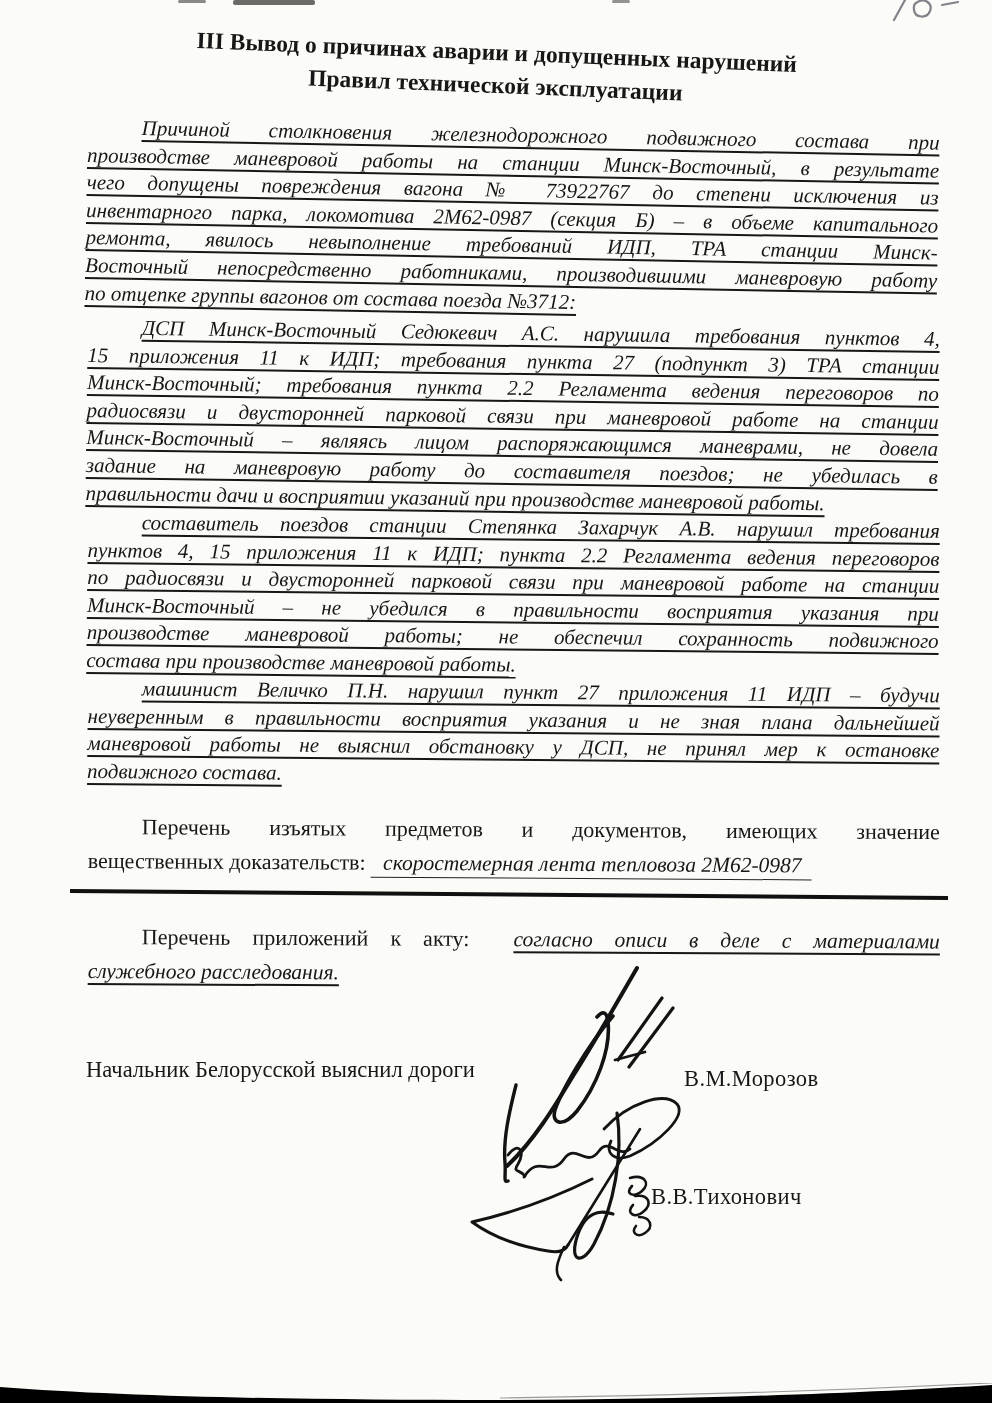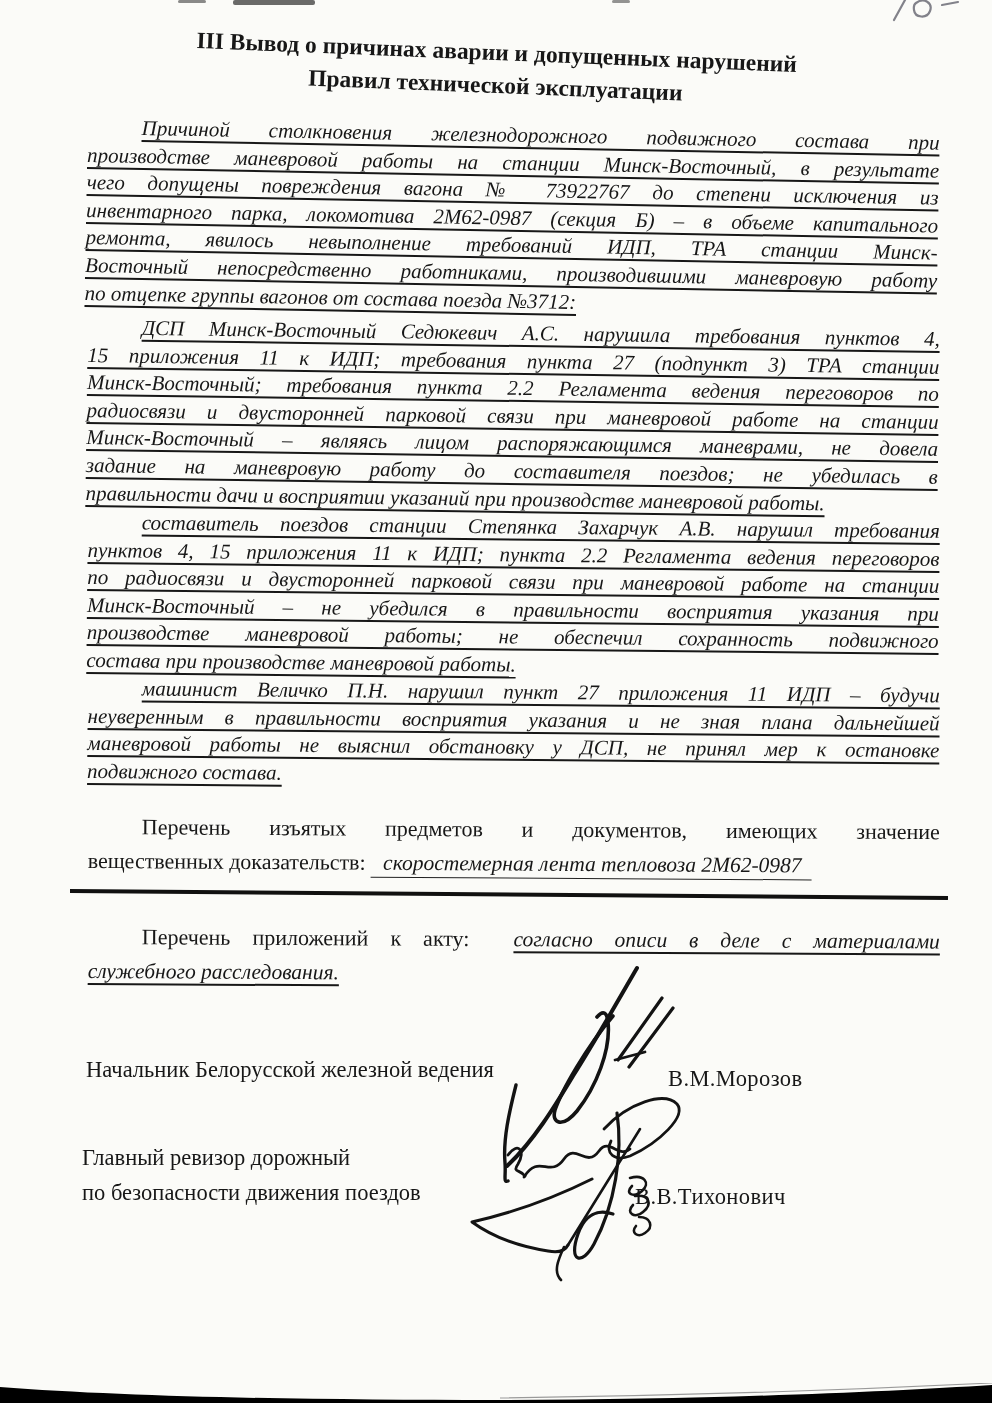--- a/index.html
+++ b/index.html
@@ -41,21 +41,21 @@
   .fill-in-line {
     font-style:italic; font-size:21.5px;
     text-decoration:underline; text-decoration-thickness:1.7px;
     text-underline-offset:5px; text-decoration-skip-ink:none;
   }
   .divider {
     position:absolute; left:70px; top:889px; width:878px; height:4px;
     background:#101010; transform:rotate(0.45deg); transform-origin:left center;
   }
   .sig-role { position:absolute; font-size:22.5px; line-height:35px; }
-  .sig-name { position:absolute; font-size:22.5px; letter-spacing:.4px; }
+  .sig-name { position:absolute; font-size:22.5px; letter-spacing:.4px;margin-left:16px; }
   .ink { position:absolute; pointer-events:none; }
   .ink path { fill:none; stroke:#131313; stroke-linecap:round; stroke-linejoin:round; }
   .smudge { position:absolute; background:#2c2c2c; border-radius:2px; }
   .scan-bottom { position:absolute; left:0; bottom:0; width:992px; height:20px; }
   .corner-mark { position:absolute; top:0; left:880px; width:80px; height:24px; opacity:.75; }
   .corner-mark path { fill:none; stroke:#5a5a66; stroke-width:2.2; stroke-linecap:round; }
 </style>
 </head>
 <body>
 
@@ -117,27 +117,23 @@
     <div><span>вещественных доказательств:</span>&nbsp;<span class="fill-in">скоростемерная лента тепловоза 2М62-0987</span></div>
   </div>
 
   <div class="divider"></div>
 
   <div class="plain-block" style="top:920px; transform:rotate(0.3deg);">
     <div class="stretch" style="text-indent:54px;"><span>Перечень приложений к акту:</span>&nbsp;&nbsp;<span class="fill-in-line">согласно описи в деле с материалами</span></div>
     <div><span class="fill-in-line">служебного расследования.</span></div>
   </div>
 
-  <div class="sig-role" style="left:86px; top:1052px;">Начальник Белорусской железной ведения</div>
+  <div class="sig-role" style="left:86px; top:1052px;">Начальник Белорусской выяснил дороги</div>
   <div class="sig-name" style="left:668px; top:1066px;">В.М.Морозов</div>
 
-  <div class="sig-role" style="left:82px; top:1140px;">
-    <div>Главный ревизор дорожный</div>
-    <div>по безопасности движения поездов</div>
-  </div>
   <div class="sig-name" style="left:635px; top:1184px;">В.В.Тихонович</div>
 
   <svg class="ink" style="left:455px; top:960px;" width="250" height="215" viewBox="0 0 250 215">
     <path d="M182,8 C168,32 142,78 118,116 C100,146 78,182 52,206" stroke-width="4"></path>
     <path d="M158,56 C132,86 106,132 100,150 C96,164 108,168 122,151 C141,127 156,90 153,62 C152,52 148,50 142,57" stroke-width="3.6"></path>
     <path d="M207,38 L163,100" stroke-width="3.2"></path>
     <path d="M218,48 L174,107" stroke-width="3.2"></path>
     <path d="M160,100 L190,92" stroke-width="2.8"></path>
   </svg>
 

